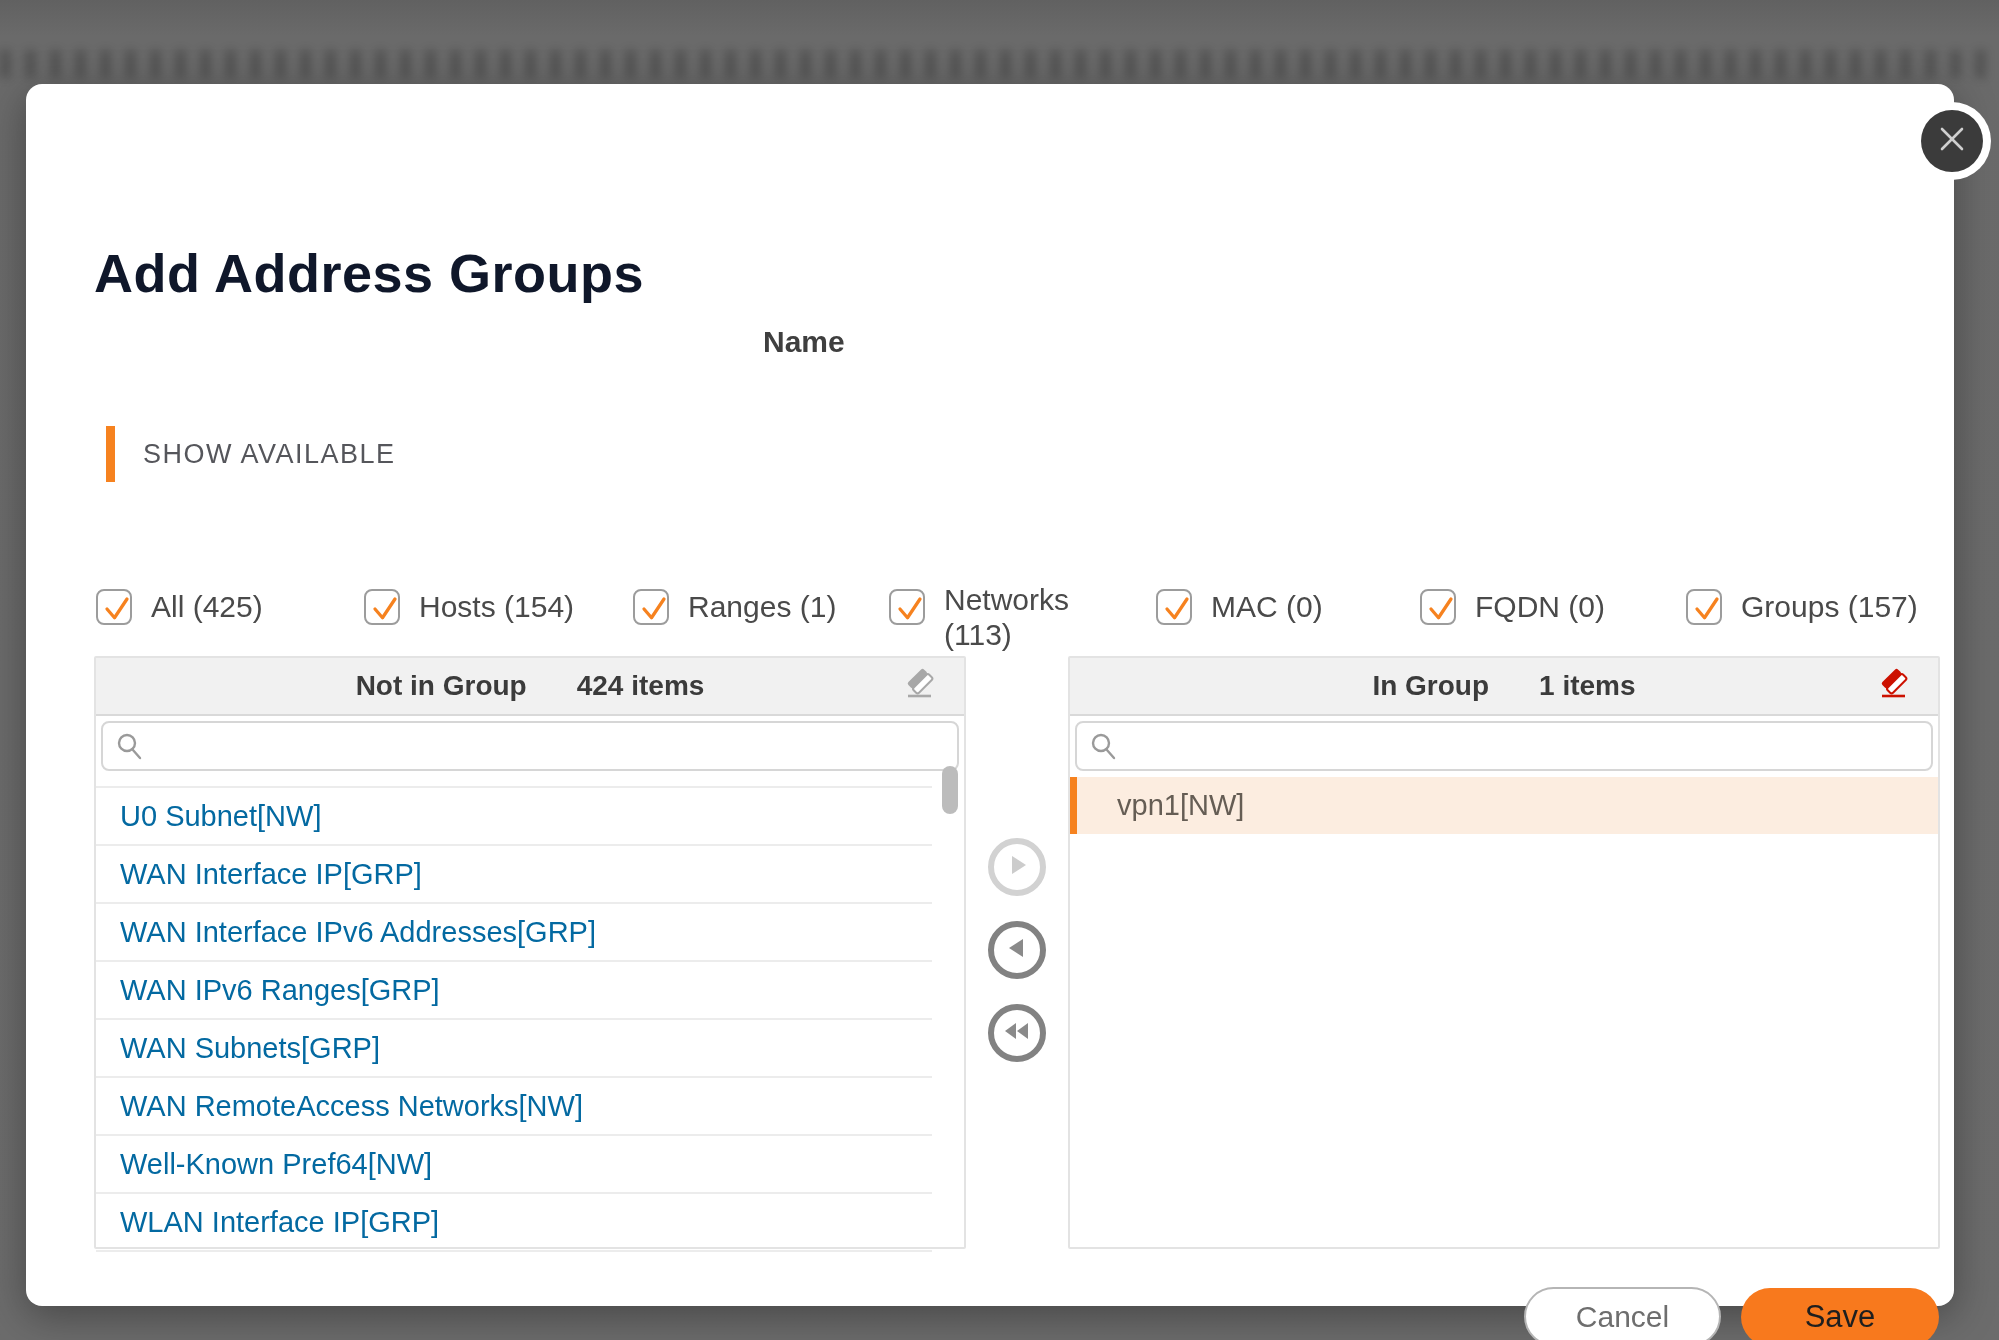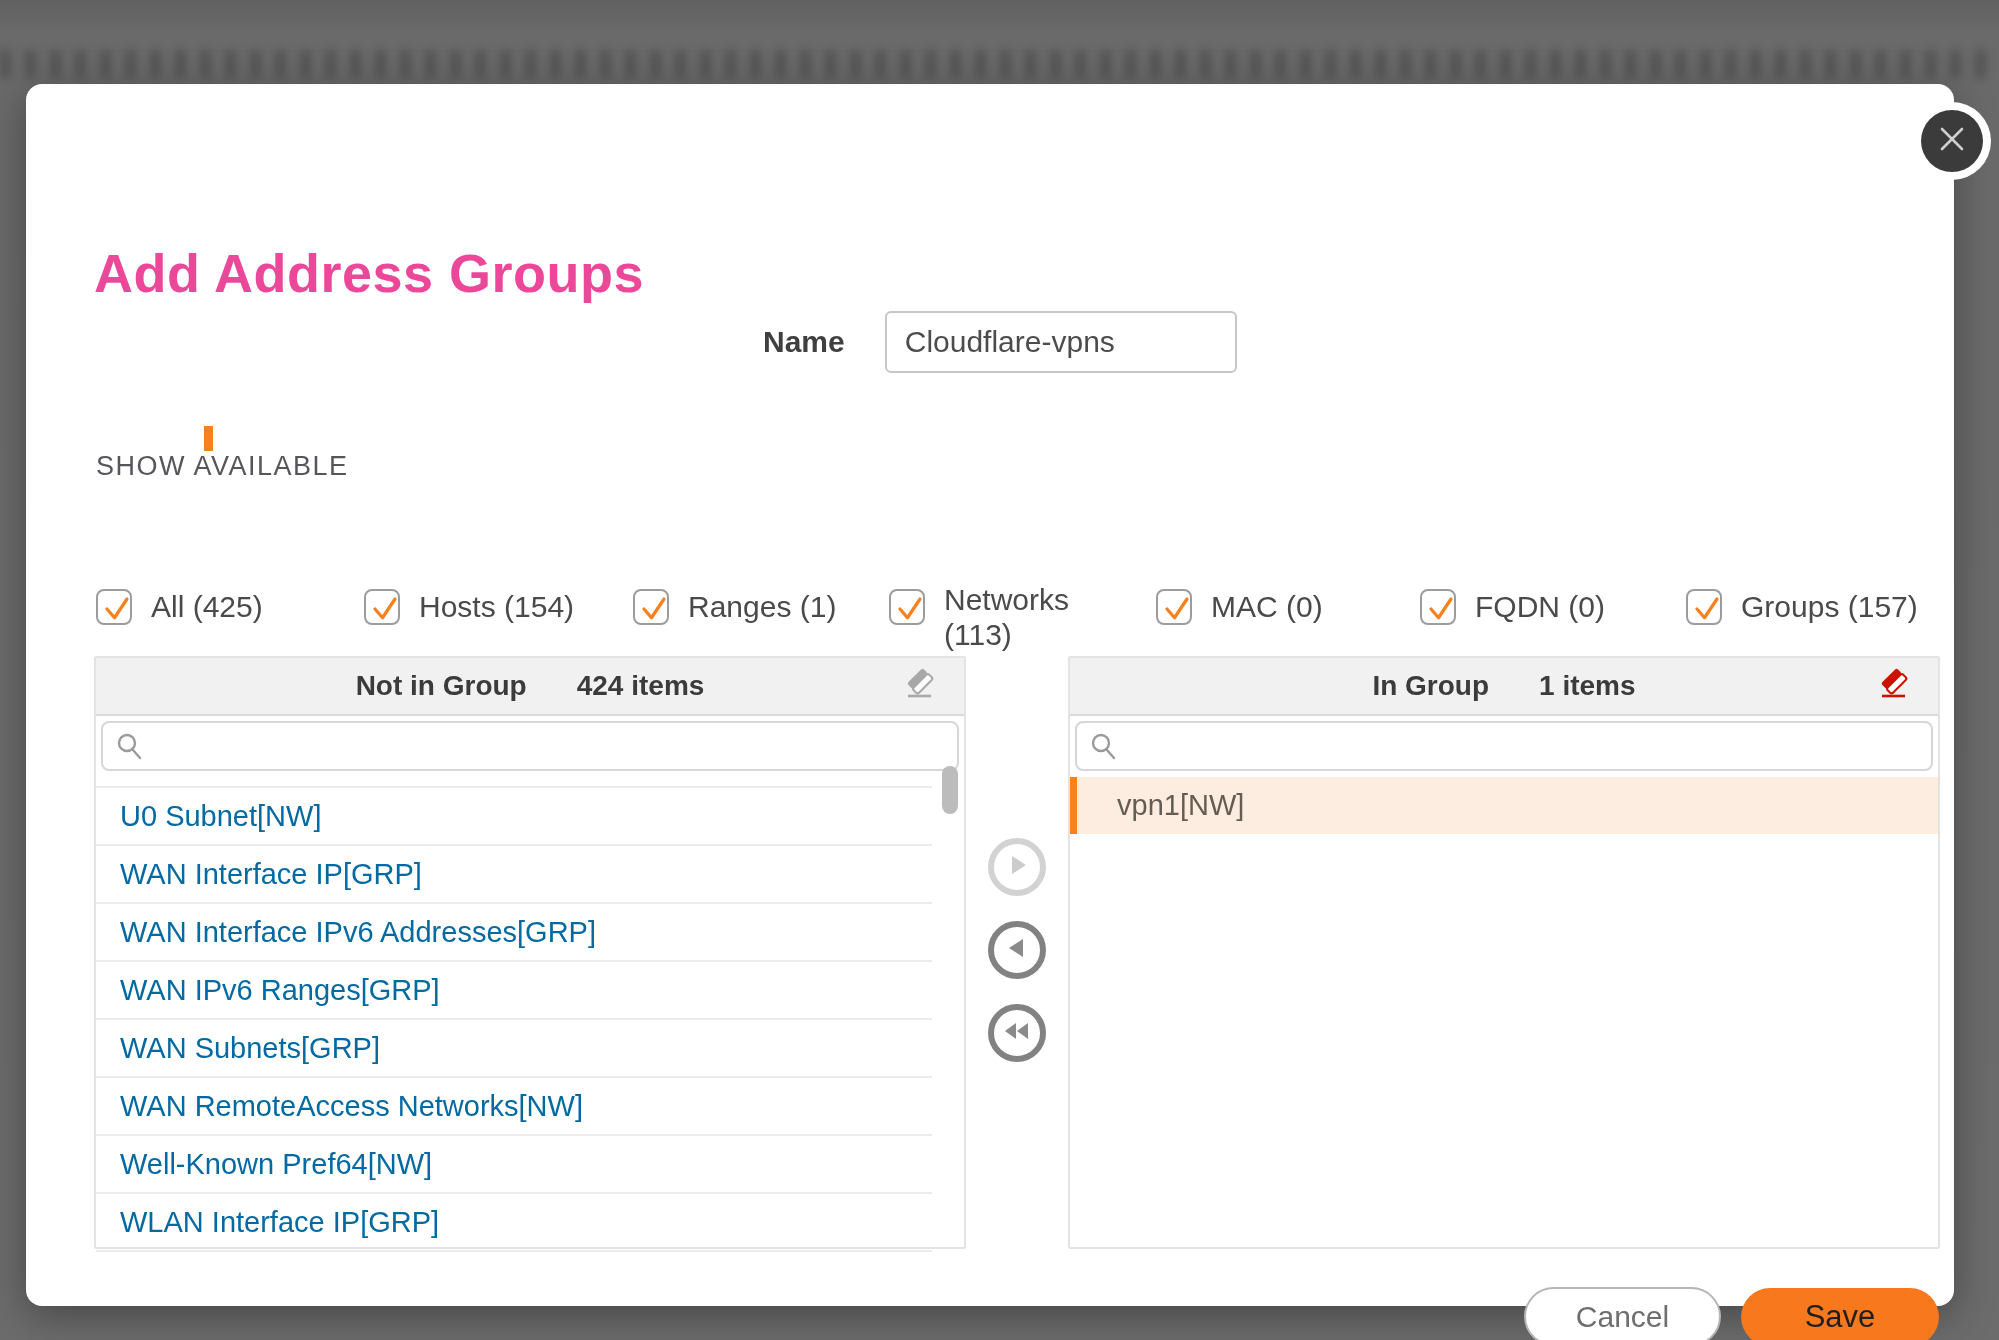--- a/index.html
+++ b/index.html
@@ -11,28 +11,28 @@
   .blur-band{position:absolute;left:0;top:50px;width:100%;height:28px;
     background:repeating-linear-gradient(90deg,rgba(35,35,35,.38) 0 11px,rgba(35,35,35,0) 11px 25px);
     filter:blur(5px);opacity:.8;}
 
   .modal{position:absolute;left:26px;top:84px;width:1928px;height:1222px;
     background:#ffffff;border-radius:16px;box-shadow:0 10px 40px rgba(0,0,0,.35);}
 
   .close-btn{position:absolute;left:1895px;top:26px;width:62px;height:62px;border-radius:50%;
     background:#3b3b3b;box-shadow:0 0 0 8px #ffffff;display:flex;align-items:center;justify-content:center;cursor:pointer;}
 
-  .title{position:absolute;left:68px;top:158px;font-size:54px;font-weight:600;color:#ec4899;letter-spacing:.5px;}
+  .title{position:absolute;left:68px;top:158px;font-size:54px;font-weight:600;color:#0f172a;letter-spacing:.5px;}
 
   .name-row{position:absolute;left:737px;top:227px;height:62px;display:flex;align-items:center;}
   .name-label{font-size:30px;font-weight:700;color:#3f3f3f;margin-right:40px;text-align:right;}
   .name-input{width:330px;height:58px;border:2px solid #c6c6c6;border-radius:6px;
     font-family:"Liberation Sans",sans-serif;font-size:30px;color:#4c4c4c;padding:0 0 0 18px;outline:none;}
 
-  .section{position:absolute;left:70px;top:342px;height:56px;display:flex;align-items:center;flex-direction:column;}
+  .section{position:absolute;left:80px;top:342px;height:56px;display:flex;align-items:center;}
   .section-bar{width:9px;height:56px;background:#f6821f;margin-right:28px;}
   .section-label{font-size:27px;color:#55565b;letter-spacing:1.5px;}
 
   .filters{position:absolute;left:70px;top:487px;width:1860px;height:72px;}
   .filter-item{position:absolute;top:50%;transform:translateY(-50%);
     display:flex;align-items:center;gap:19px;cursor:pointer;}
   .filter-item:nth-child(1){left:0}
   .filter-item:nth-child(2){left:268px}
   .filter-item:nth-child(3){left:537px}
   .filter-item:nth-child(4){left:793px}
@@ -97,21 +97,20 @@
         <line x1="5" y1="5" x2="25" y2="25" stroke="#cfcfcf" stroke-width="2.6" stroke-linecap="round"></line>
         <line x1="25" y1="5" x2="5" y2="25" stroke="#cfcfcf" stroke-width="2.6" stroke-linecap="round"></line>
       </svg>
     </span>
   </div>
 
   <div class="title">Add Address Groups</div>
 
   <div class="name-row">
     <span class="name-label">Name</span>
-    <input class="name-input" type="text" value="Cloudflare-vpns" style="">
   </div>
 
   <div class="section">
     <div class="section-bar"></div>
     <span class="section-label">SHOW AVAILABLE</span>
   </div>
 
   <div class="filters">
       <div class="filter-item">
         <span class="checkbox">

